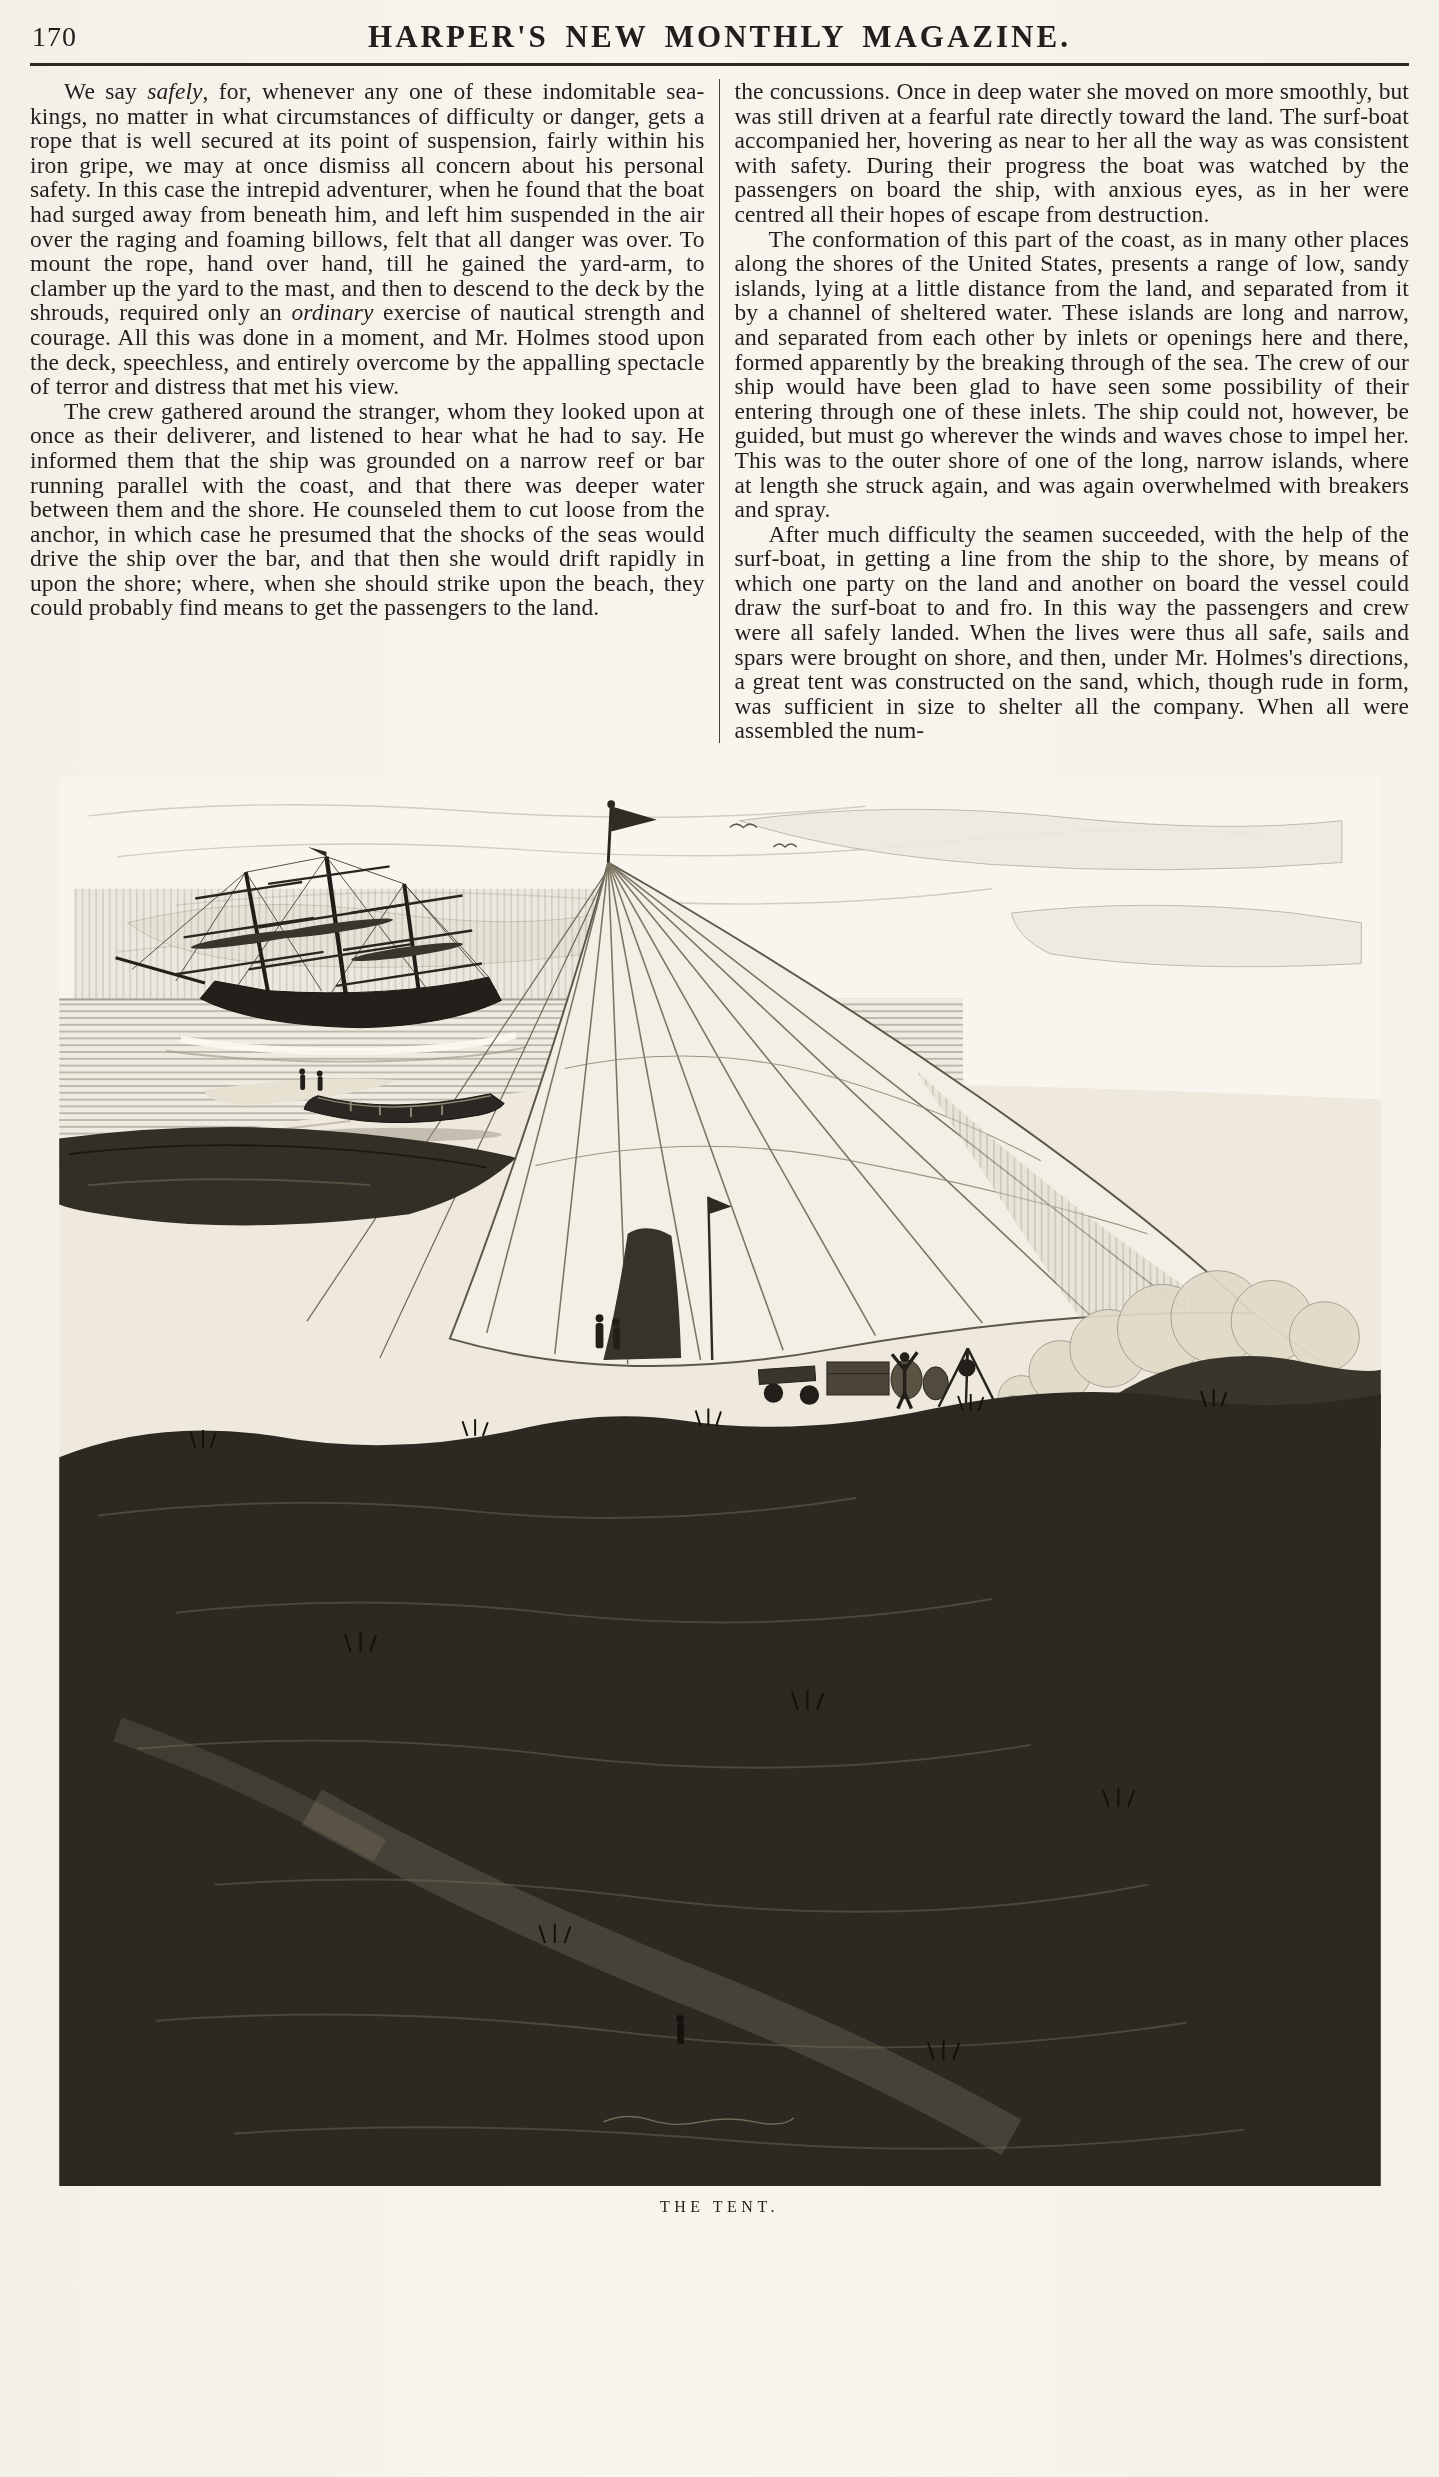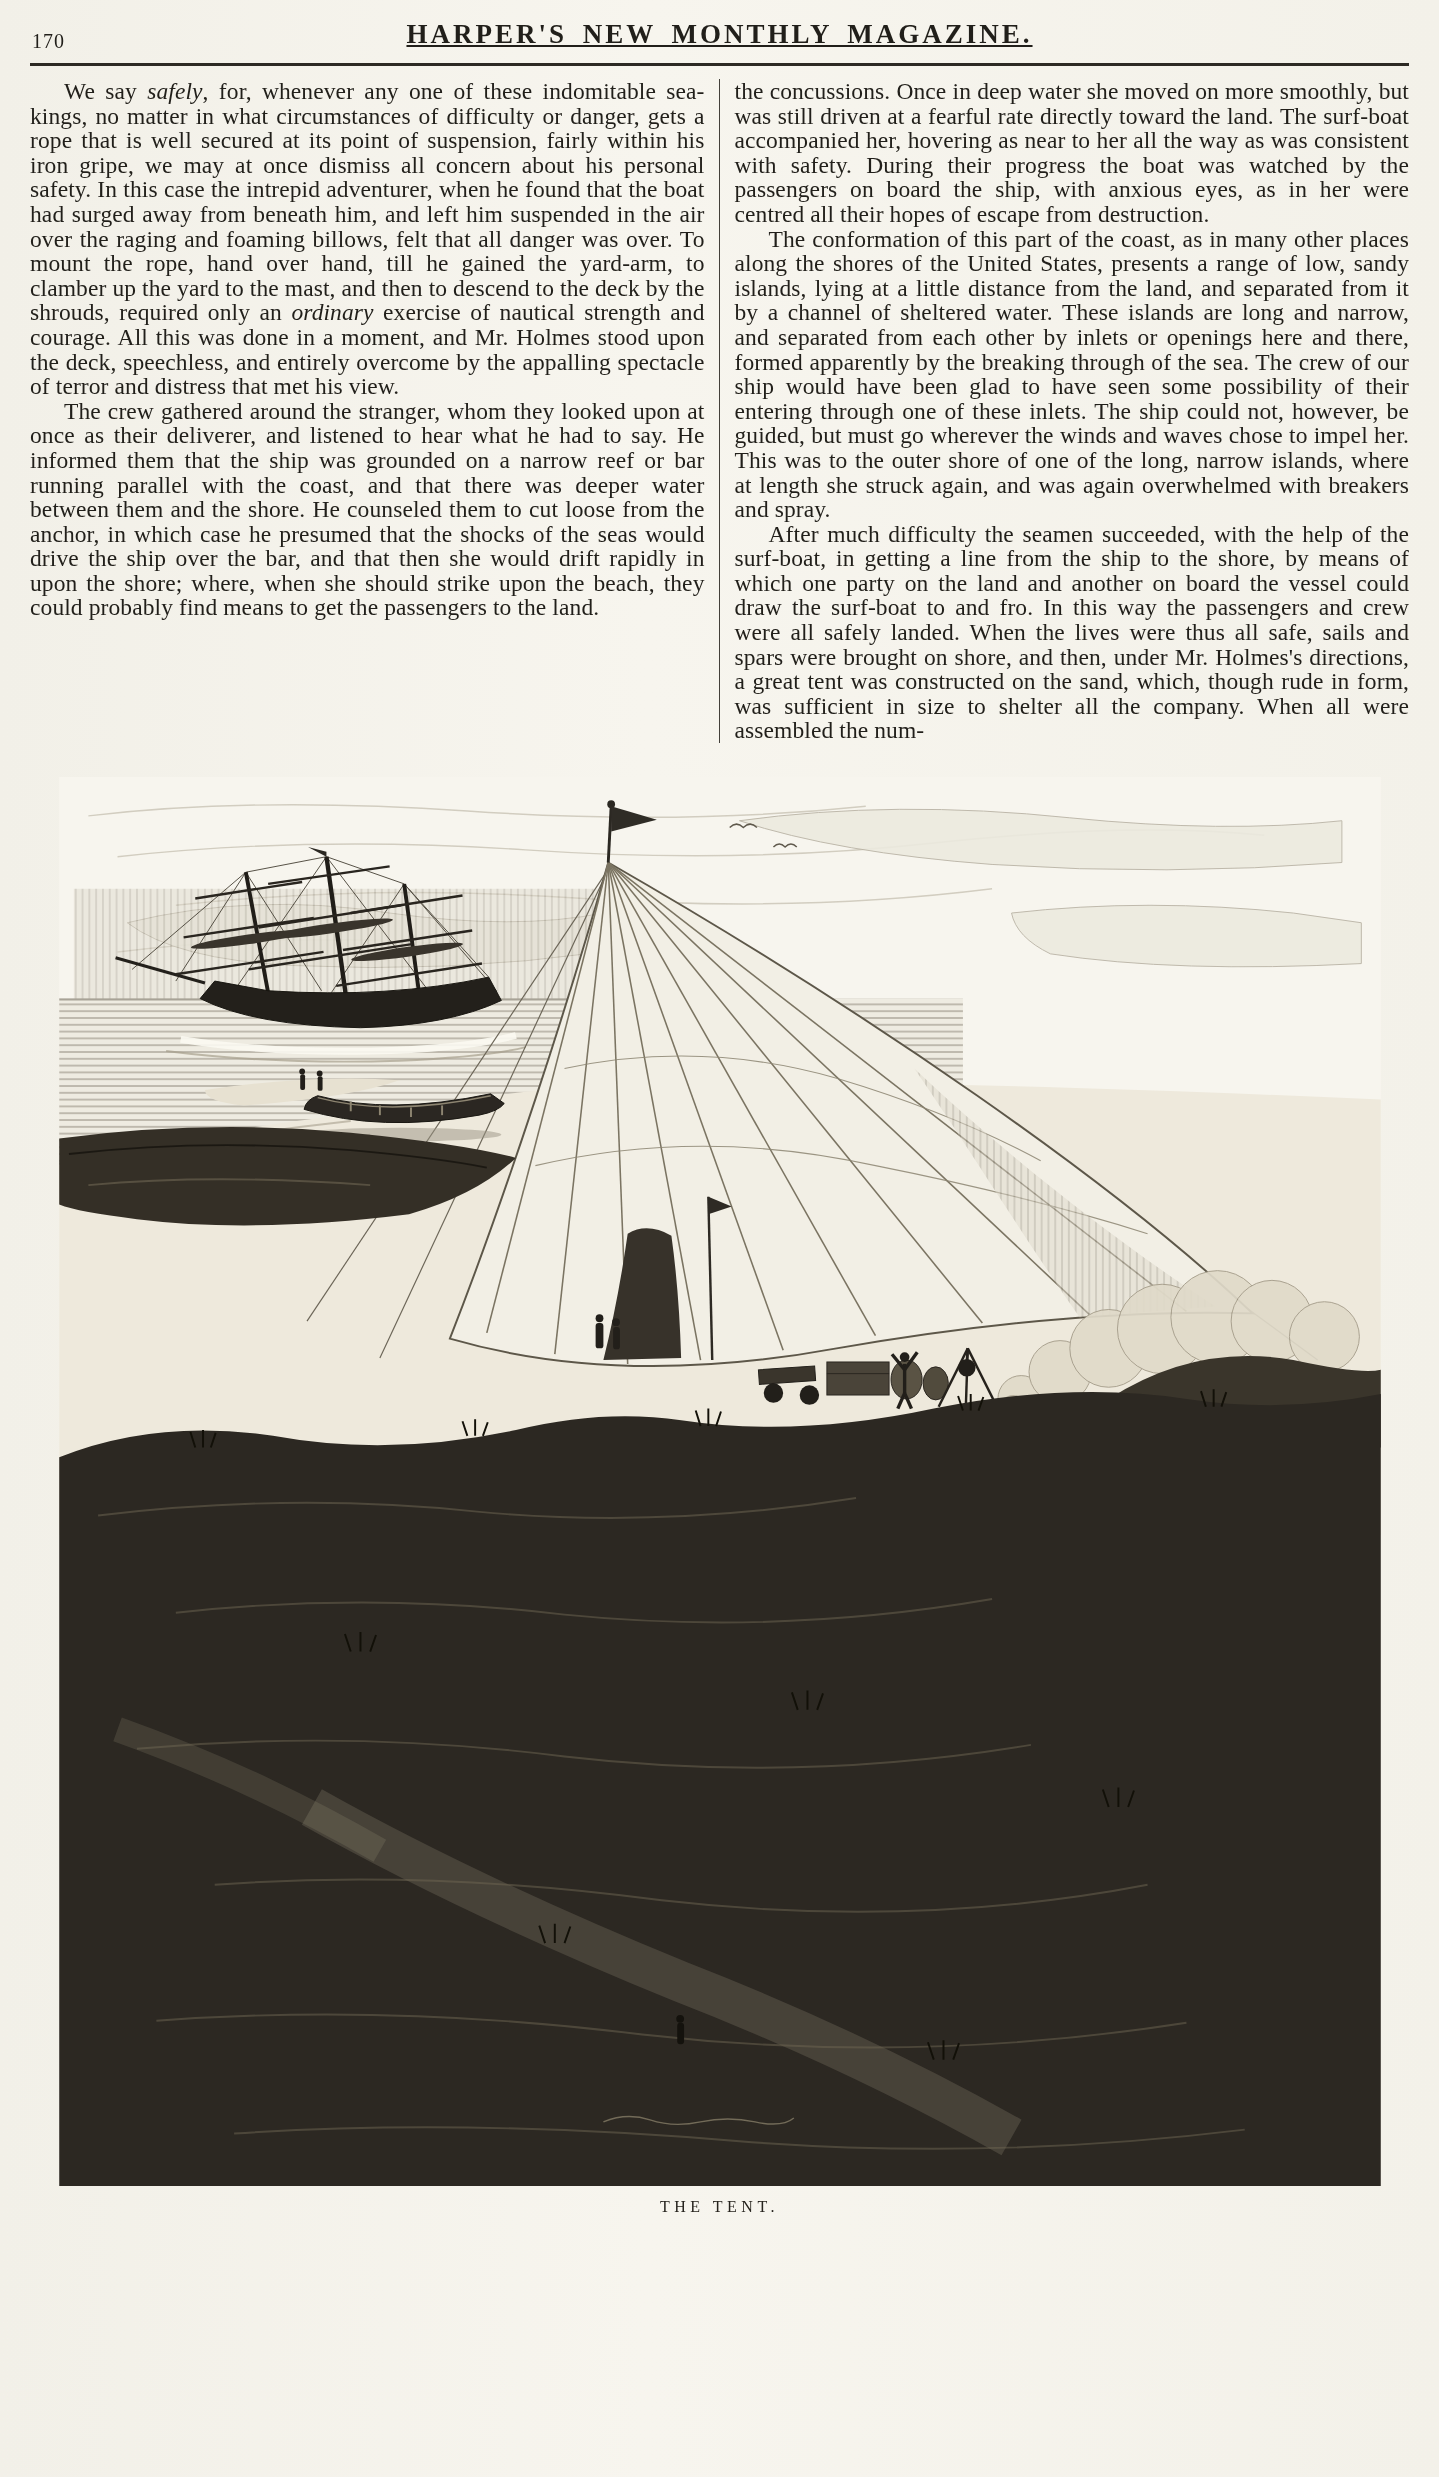--- a/index.html
+++ b/index.html
@@ -10,26 +10,26 @@
     background: linear-gradient(90deg, #f2f0e8, #f7f5ee 45%, #f3f1e9);
     font-family: "Liberation Serif", "DejaVu Serif", serif;
     color: #211f1a;
     position: relative;
     overflow: hidden;
   }
   .page { padding: 16px 30px 0 30px; }
 
   .header { position: relative; height: 40px; }
   .page-number {
-    position: absolute; left: 2px; top: 14px;
-    font-size: 20px; letter-spacing: 1px;
+    position: absolute; left: 2px; top: 5px;
+    font-size: 28px; letter-spacing: 1px;
   }
   .masthead {
-    text-align: center; font-size: 27px; font-weight: bold;
-    letter-spacing: 3px; padding-top: 3px; word-spacing: 6px; text-decoration: underline;
+    text-align: center; font-size: 31px; font-weight: bold;
+    letter-spacing: 3px; padding-top: 3px; word-spacing: 6px;
   }
   .rule { border-bottom: 3px solid #2d2a24; margin-top: 7px; }
 
   .columns { display: flex; margin-top: 13px; }
   .col {
     flex: 1 1 0;
     font-size: 23.5px;
     line-height: 24.6px;
     text-align: justify;
     letter-spacing: 0.1px;

